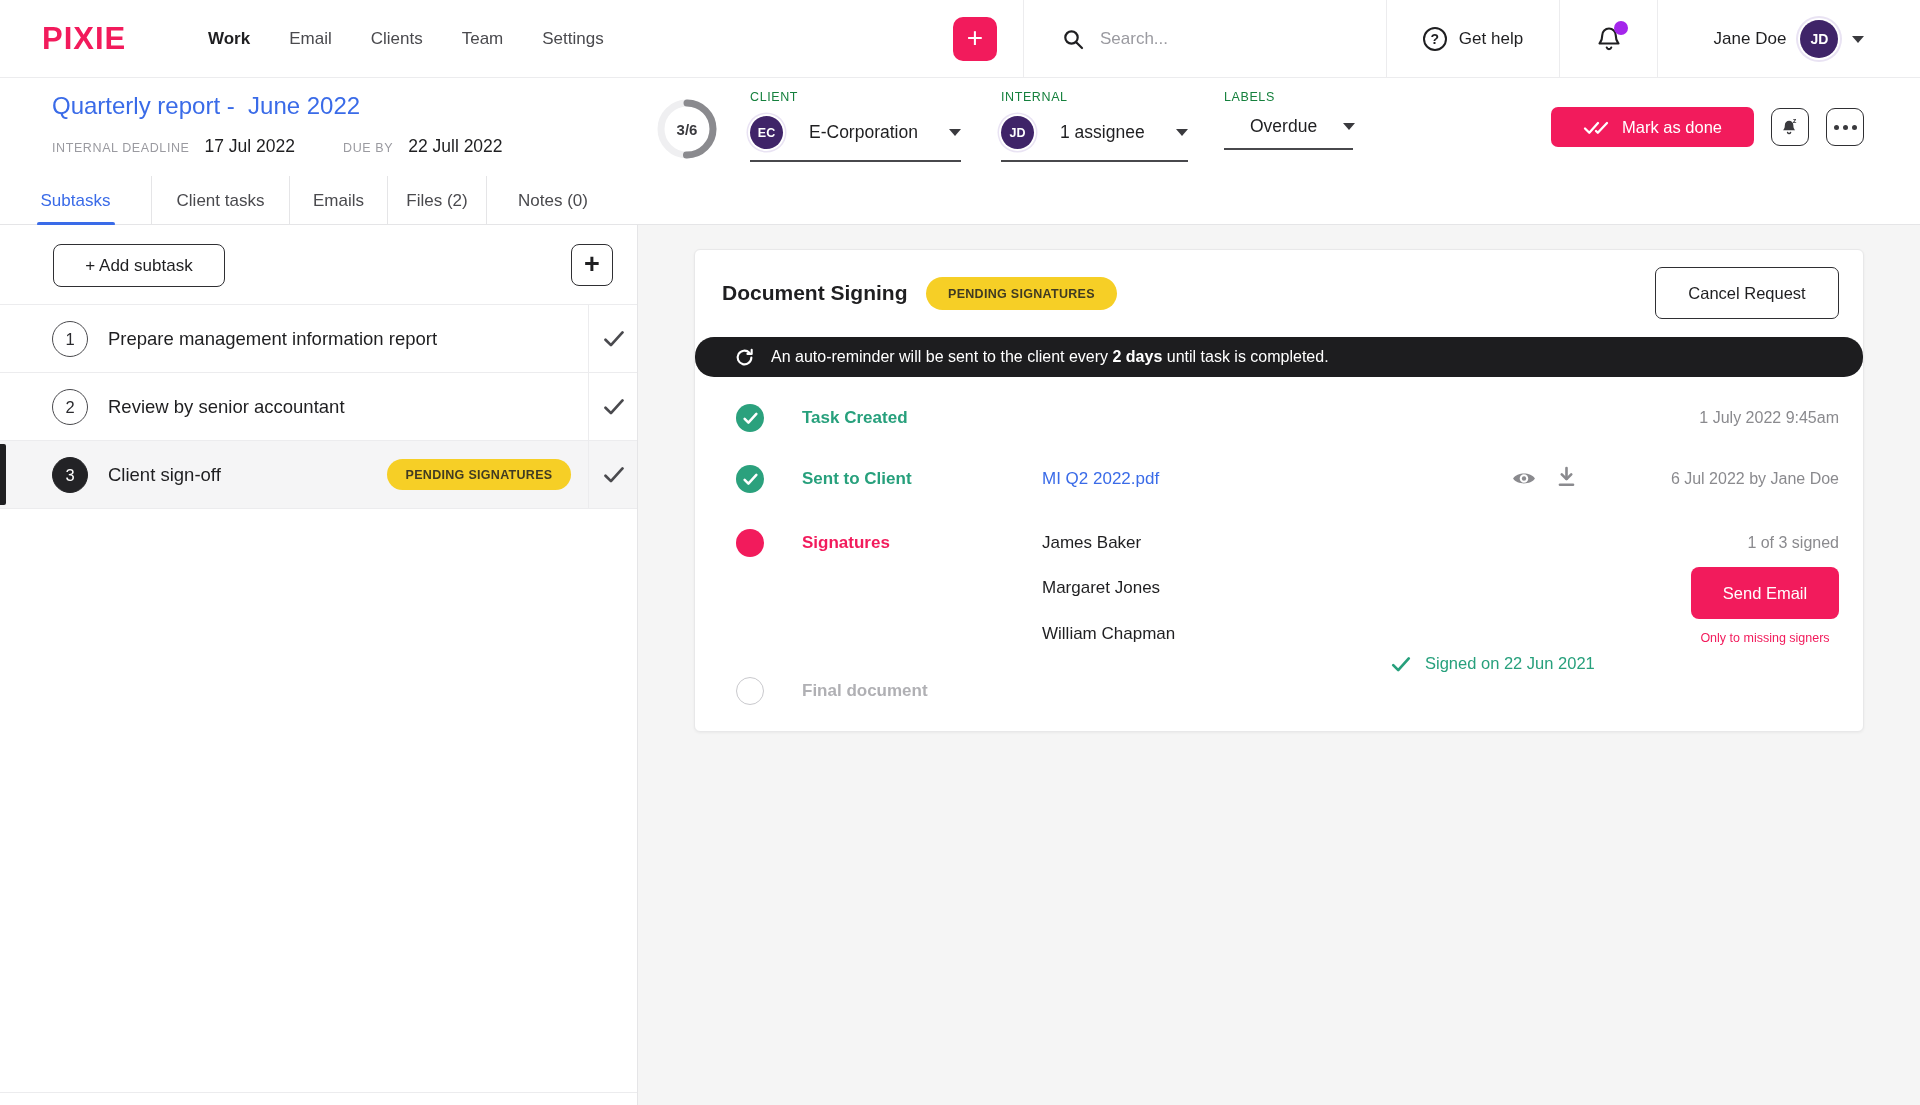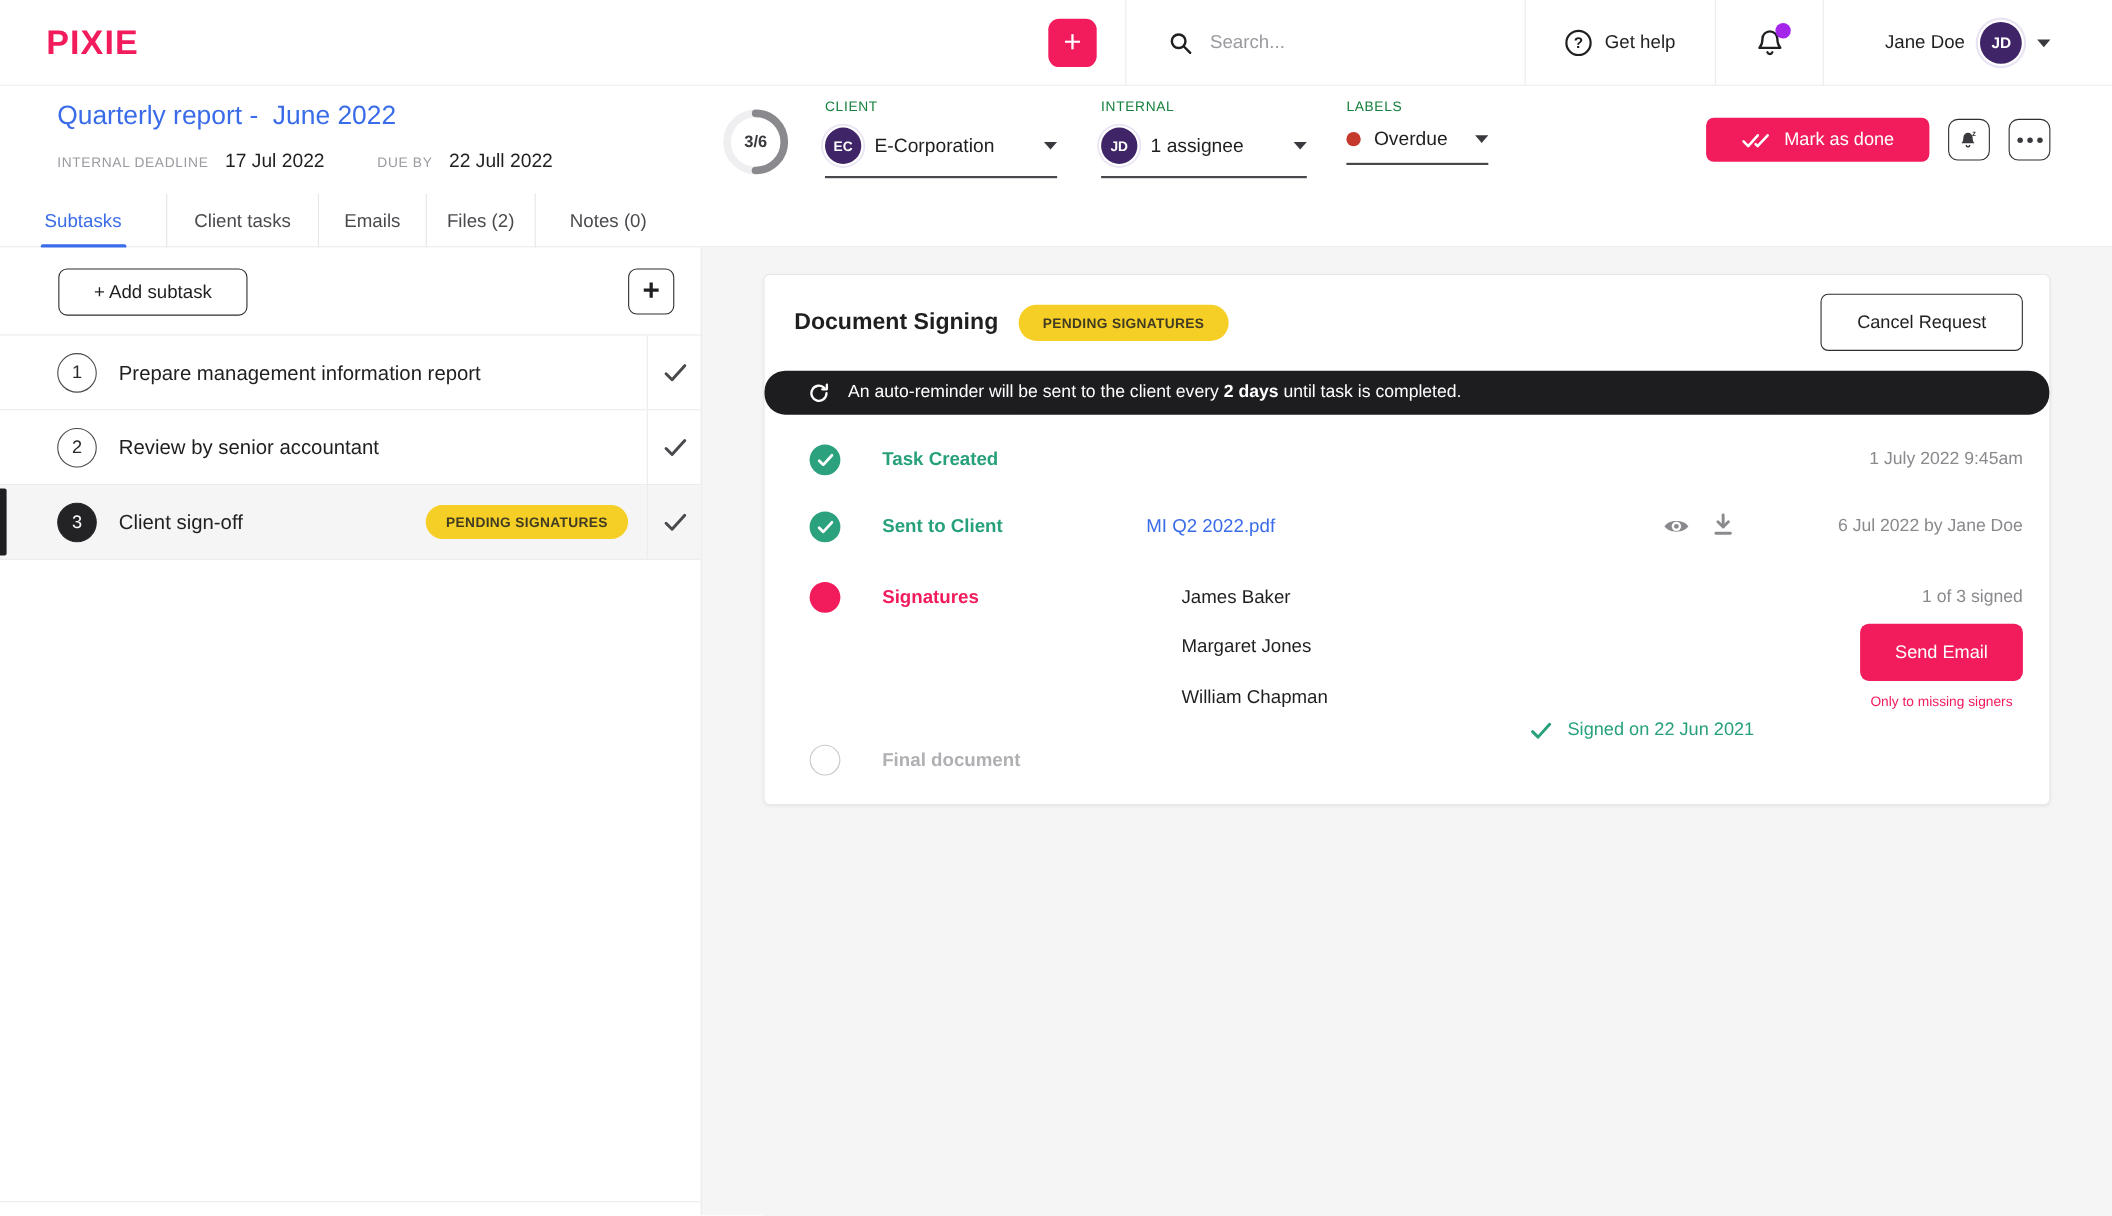--- a/index.html
+++ b/index.html
@@ -40,21 +40,21 @@
   .task-title { position:absolute; left:52px; top:14px; font-size:24px; color:#3A6BE8; white-space:pre; cursor:pointer; }
   .meta-row { position:absolute; left:52px; top:58px; display:flex; align-items:baseline; gap:15px; }
   .meta-label { font-size:12.5px; letter-spacing:.6px; color:#9A9AA0; }
   .meta-value { font-size:17.5px; color:#1F1F21; font-weight:500; }
   .meta-gap { width:18px; }
   .ring { position:absolute; left:654px; top:18px; width:66px; height:66px; }
   .ring .ring-label { position:absolute; left:0; top:0; width:66px; height:66px; display:flex; align-items:center; justify-content:center;
                       font-size:15px; font-weight:600; color:#3A3A3E; }
   .dd-col { position:absolute; top:12px; }
   .dd-col .dd-label { font-size:12.5px; letter-spacing:.6px; color:#15803d; margin-bottom:12px; }
-  .dd-control { display:flex; align-items:center; gap:12px; padding-bottom:11px; border-bottom:2px solid #48484C; cursor:pointer; }
+  .dd-control { display:flex; align-items:center; gap:26px; padding-bottom:11px; border-bottom:2px solid #48484C; cursor:pointer; }
   .dd-client { left:750px; width:211px; }
   .dd-assignee { left:1001px; width:187px; }
   .dd-labels { left:1224px; width:129px; }
   .dd-avatar { width:33px; height:33px; font-size:12.5px; box-shadow:0 0 0 2px #fff,0 0 0 3.5px #E9E3F3; }
   .dd-name { font-size:17.5px; color:#1F1F21; }
   .dd-control .caret { margin-left:auto; }
   .label-dot { width:13px; height:13px; border-radius:50%; background:#C4392C; }
   .done-btn { position:absolute; left:1551px; top:29px; width:203px; height:40px; border:none; border-radius:7px;
               background:#F21B5C; color:#fff; font-size:16.5px; font-family:inherit; display:flex; align-items:center; justify-content:center; gap:12px; cursor:pointer; }
   .sq-btn { position:absolute; top:30px; width:38px; height:38px; border:1.5px solid #2F2F33; border-radius:9px; background:#fff;
@@ -107,33 +107,40 @@
   .banner b { font-weight:700; }
   .step-circle { position:absolute; left:41px; width:28px; height:28px; border-radius:50%; display:flex; align-items:center; justify-content:center; }
   .step-circle.green { background:#2BA17D; color:#fff; }
   .step-circle.pink { background:#F21B5C; }
   .step-circle.empty { border:1.5px solid #C9C9CD; background:#fff; }
   .step-title { position:absolute; left:107px; font-size:17px; font-weight:700; }
   .t-green { color:#27A07C; } .t-pink { color:#F21B5C; } .t-gray { color:#B0B0B4; }
   .right-date { position:absolute; right:24px; font-size:16px; color:#8A8A8E; }
   .file-link { position:absolute; left:347px; font-size:17px; color:#3A6BE8; cursor:pointer; }
   .icon-btn { position:absolute; cursor:pointer; display:flex; align-items:center; justify-content:center; }
-  .signer-name { position:absolute; left:347px; font-size:17px; color:#1F1F21;margin-left:32px; }
+  .signer-name { position:absolute; left:347px; font-size:17px; color:#1F1F21; }
   .signed-note { position:absolute; left:696px; font-size:16.5px; color:#27A07C; display:flex; align-items:center; gap:14px;margin-top:30px; }
   .send-email-btn { position:absolute; right:24px; top:317px; width:148px; height:52px; border:none; border-radius:8px;
                     background:#F21B5C; color:#fff; font-size:16.5px; font-family:inherit; cursor:pointer; }
   .send-note { position:absolute; right:24px; top:381px; width:148px; text-align:center; font-size:12.5px; color:#F21B5C; }
 </style>
 </head>
 <body>
 
 <div id="app">
 
   <div class="topbar">
     <div class="logo">PIXIE</div>
+    <div class="topnav">
+      <div class="nav-item active">Work</div>
+      <div class="nav-item">Email</div>
+      <div class="nav-item">Clients</div>
+      <div class="nav-item">Team</div>
+      <div class="nav-item">Settings</div>
+    </div>
     <button class="plus-btn"></button>
 
     <div class="tb-sec tb-search">
       <span style="display:flex;">
         <svg width="22" height="22" viewBox="0 0 22 22" fill="none" stroke="#1F1F21" stroke-width="2.2">
           <circle cx="9.5" cy="9.5" r="6.2"></circle>
             <path d="M14.5 14.5 L20 20" stroke-linecap="round"></path>
         </svg>
       </span>
       <input type="text" placeholder="Search..." style="">

